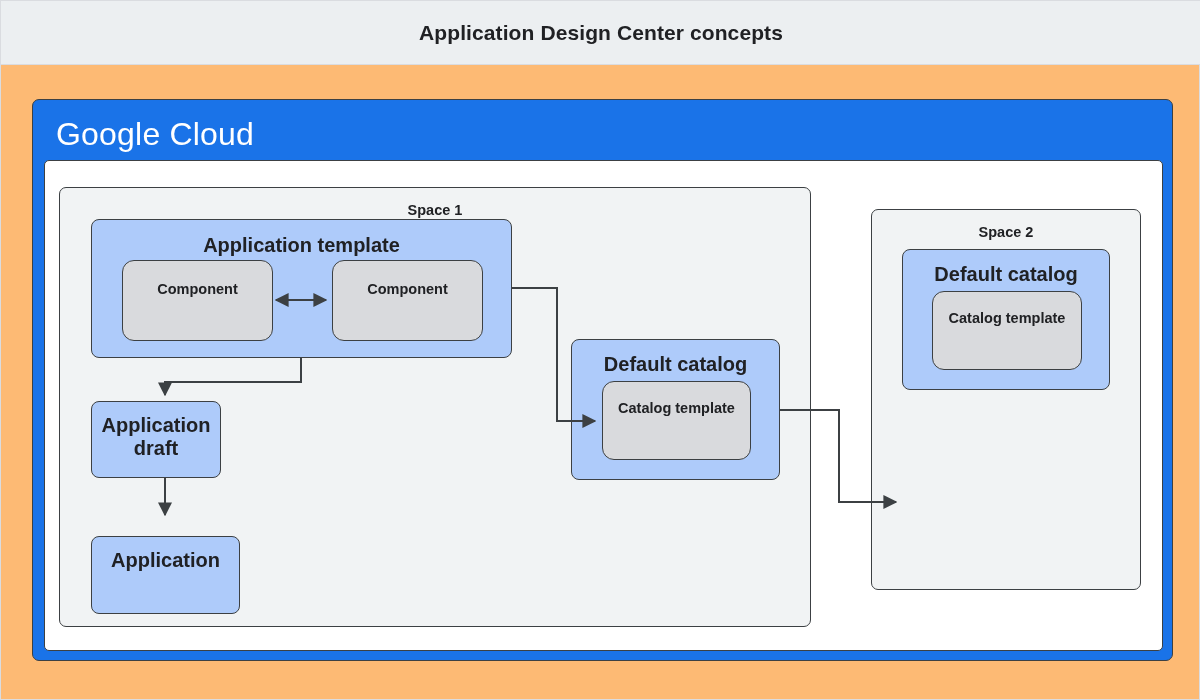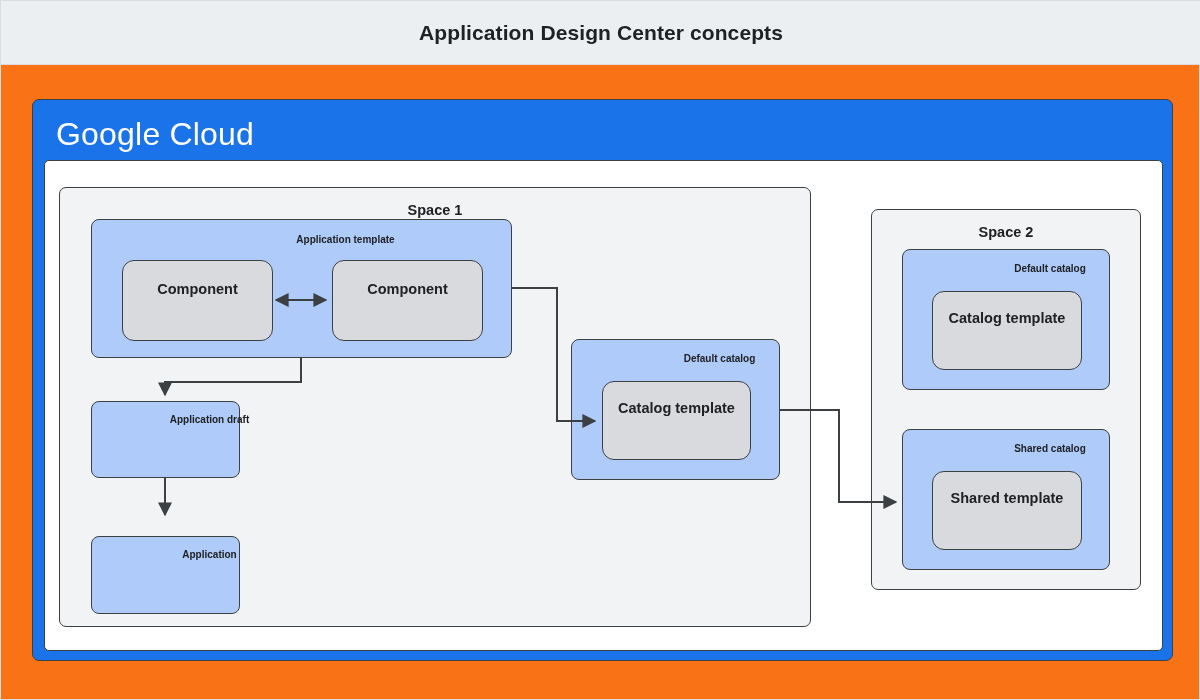--- a/index.html
+++ b/index.html
@@ -14,21 +14,21 @@
     color: #202124;
     overflow: hidden;
   }
 
   #page {
     position: relative;
     width: 1200px;
     height: 700px;
     box-sizing: border-box;
     border: 1px solid #dadce0;
-    background: #f97316;
+    background: #fdba74;
   }
 
   
   .title-bar {
     position: absolute;
     left: 0;
     top: 0;
     width: 1200px;
     height: 64px;
     background: #eceff1;
@@ -108,24 +108,23 @@
     background: #aecbfa;
     border: 1.5px solid #3c4043;
     border-radius: 8px;
     box-sizing: border-box;
   }
   .blue-box > .box-label {
     position: absolute;
     left: 0;
     width: 100%;
     text-align: center;
-    font-size: 10px;
-    font-weight: bold;
-    color: #202124;
-    padding-left: 44px;
+    font-size: 20px;
+    font-weight: bold;
+    color: #202124;
   }
 
   
   .gray-box {
     position: absolute;
     background: #d9dadd;
     border: 1.5px solid #3c4043;
     border-radius: 12px;
     box-sizing: border-box;
   }
@@ -141,21 +140,21 @@
 
   
   #application-template { left: 90px;  top: 218px; width: 421px; height: 139px; }
   #application-template > .box-label { top: 14px; }
 
   #component-left  { left: 30px;  top: 40px; width: 151px; height: 81px; }
   #component-left  > .box-label { top: 20px; }
   #component-right { left: 240px; top: 40px; width: 151px; height: 81px; }
   #component-right > .box-label { top: 20px; }
 
-  #application-draft { left: 90px; top: 400px; width: 149px; height: 77px; }
+  #application-draft { left: 90px; top: 400px; width: 130px; height: 77px; }
   #application-draft > .box-label { top: 12px; }
 
   #application { left: 90px; top: 520px; width: 149px; height: 78px; margin-top: 15px; }
   #application > .box-label { top: 12px; }
 
   #default-catalog-1 { left: 570px; top: 338px; width: 209px; height: 141px; }
   #default-catalog-1 > .box-label { top: 13px; }
   #catalog-template-1 { left: 30px; top: 41px; width: 149px; height: 79px; }
   #catalog-template-1 > .box-label { top: 18px; }
 
@@ -226,26 +225,20 @@
     <div class="space-label">Space 2</div>
   </div>
 
   <div class="blue-box" id="default-catalog-2">
     <div class="box-label">Default catalog</div>
     <div class="gray-box" id="catalog-template-2">
       <div class="box-label">Catalog template</div>
     </div>
   </div>
 
-  <div class="blue-box" id="shared-catalog">
-    <div class="box-label">Shared catalog</div>
-    <div class="gray-box" id="shared-template">
-      <div class="box-label">Shared template</div>
-    </div>
-  </div>
 
   <svg id="connectors" viewBox="0 0 1200 700">
     <defs>
       <marker id="arrow-end" viewBox="0 0 10 10" refX="9" refY="5" markerWidth="7" markerHeight="7" orient="auto-start-reverse">
         <path d="M 0 0 L 10 5 L 0 10 z" fill="#3c4043"></path>
       </marker>
       <marker id="arrow-start" viewBox="0 0 10 10" refX="9" refY="5" markerWidth="7" markerHeight="7" orient="auto-start-reverse">
         <path d="M 0 0 L 10 5 L 0 10 z" fill="#3c4043"></path>
       </marker>
     </defs>

